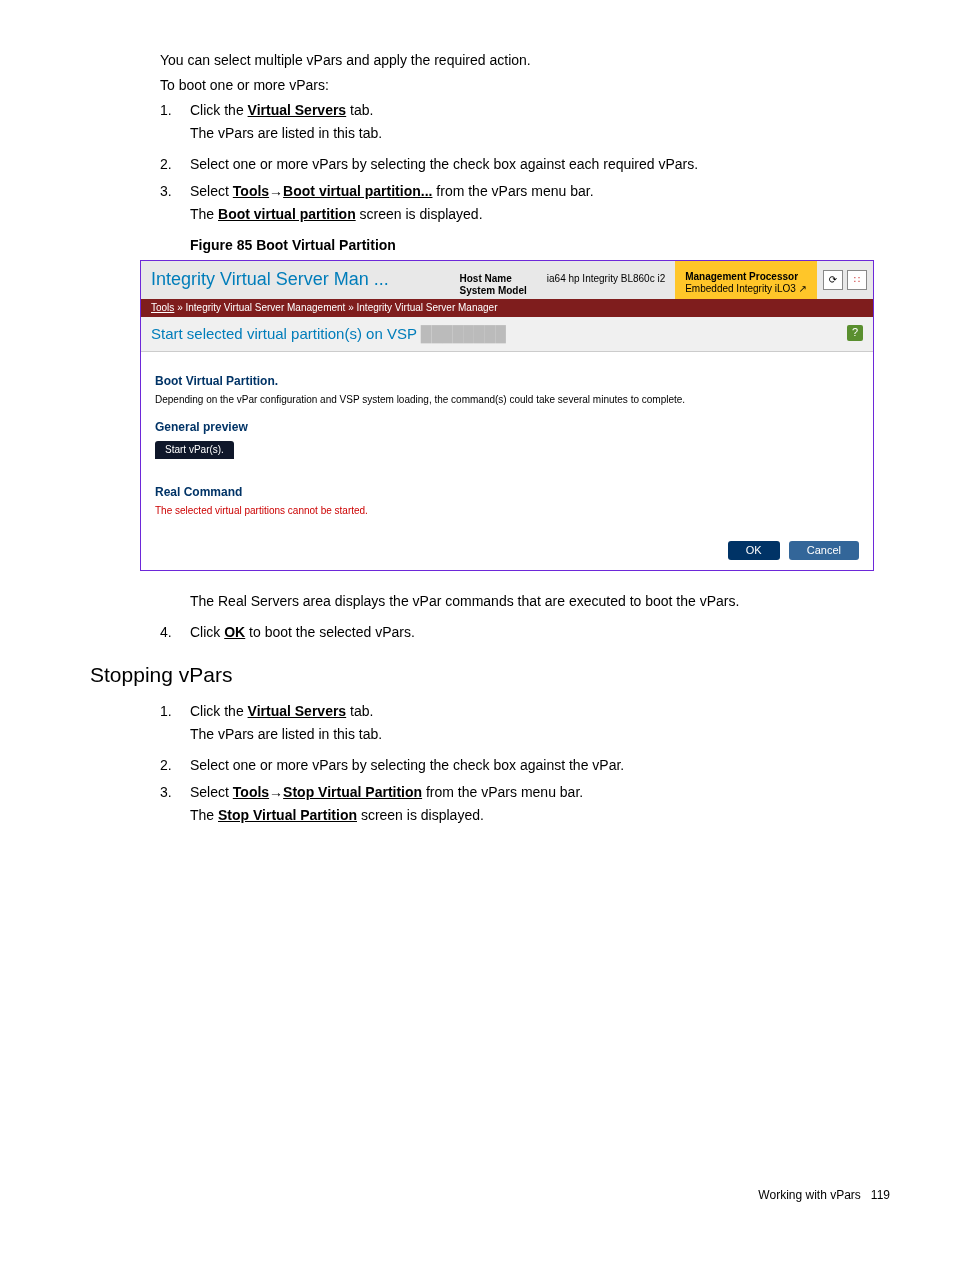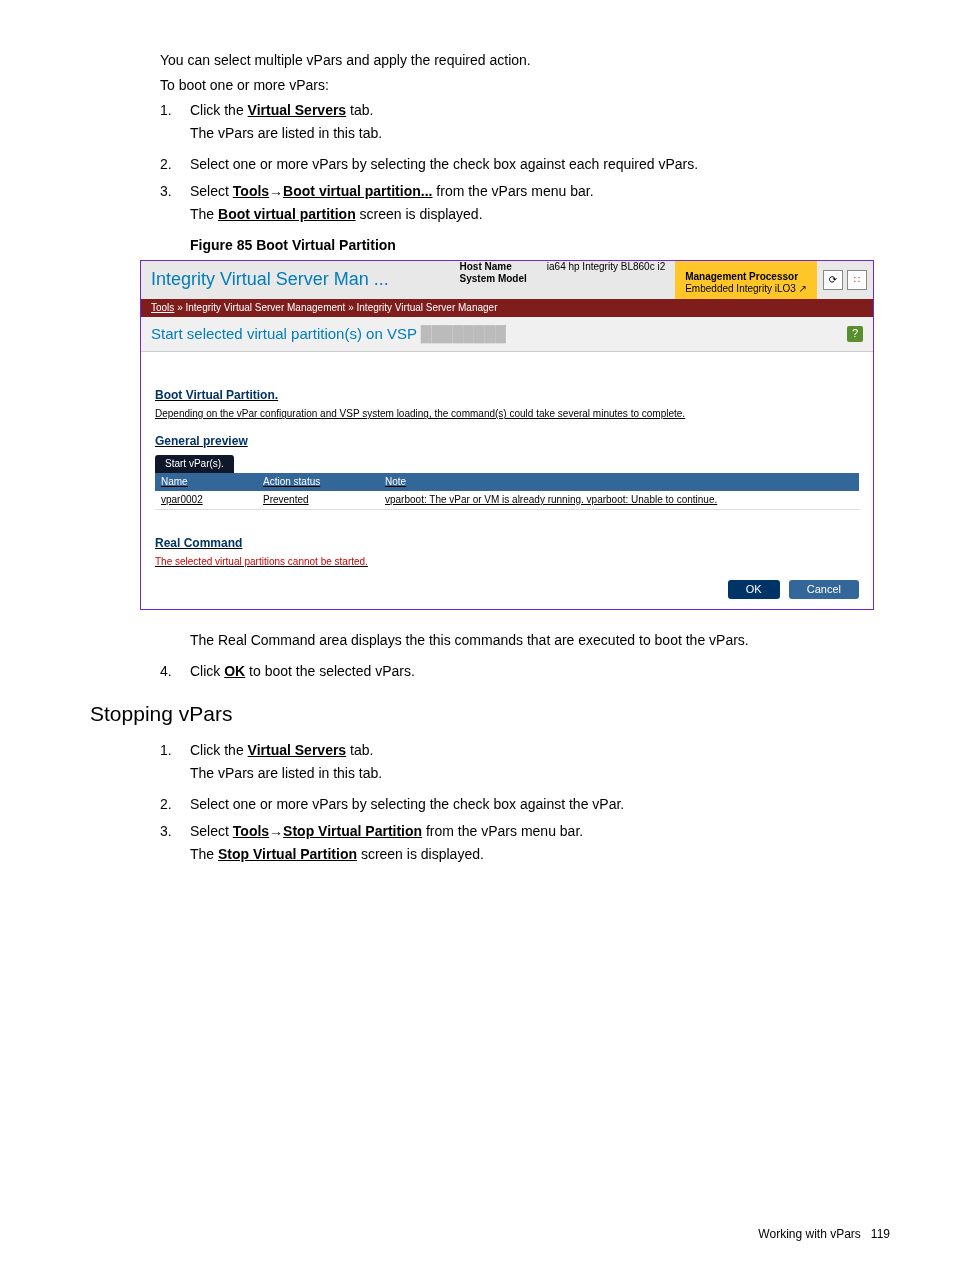--- a/index.html
+++ b/index.html
@@ -55,45 +55,45 @@
     height: 38px;
     align-items: stretch;
   }
   .ss-title {
     color: #007dba;
     font-size: 18px;
     padding: 8px 10px;
     flex: 1;
   }
   .ss-info-col {
-    padding: 0 10px;
+    padding: 12px 10px;
     font-size: 10px;
   }
   .ss-info-label { font-weight: bold; }
   .ss-mgmt { background: #ffc629; padding: 10px 10px; font-size:10px; }
   .ss-icons { display:flex; gap:4px; padding:6px; align-items:center;}
   .ss-icon-box { width:18px; height:18px; border:1px solid #888; background:#fff; display:flex; align-items:center; justify-content:center; font-size:10px;}
   .ss-breadcrumb {
     background: #7f1d1d;
     color: #fff;
     font-size: 10px;
     padding: 3px 10px;
   }
   .ss-breadcrumb .u { text-decoration: underline; }
   .ss-sectionbar {
     background: #f0f0f0;
     border-bottom: 1px solid #ccc;
     padding: 8px 10px;
     display:flex;
     justify-content:space-between;
-    align-items:center;
+    align-items:flex-start;
   }
   .ss-sectionbar-txt { color:#007dba; font-size:15px; }
   .ss-help { background:#5a8f2f; color:#fff; width:16px; height:16px; display:flex; align-items:center; justify-content:center; font-size:11px; border-radius:2px;}
-  .ss-body { padding: 28px 14px 6px 14px; text-decoration: underline; }
+  .ss-body { padding: 14px 14px 6px 14px; }
   .ss-h { color:#003366; font-weight:bold; font-size:12px; margin:8px 0 6px 0; }
   .ss-note { font-size:10px; margin-bottom:14px; }
   .ss-tab {
     display:inline-block;
     background:#0f172a;
     color:#fff;
     font-size:10px;
     padding:3px 10px;
     border-radius:3px 3px 0 0;
   }
@@ -120,21 +120,21 @@
   }
   .ss-btn {
     display:inline-block;
     color:#fff;
     font-size:11px;
     padding:3px 18px;
     border-radius:3px;
     margin-left:6px;
   }
   .ss-btn.ok { background:#003366; }
-  .ss-btn.cancel { background:#336699; }
+  .ss-btn.cancel { background:#336699;margin-top:12px; }
   .section-heading {
     font-size: 21px;
     font-weight: normal;
     margin: 16px 0 10px 30px;
   }
   .page-footer {
     margin-top: 360px;
     text-align: right;
     font-size: 12px;
     padding-right: 4px;
@@ -203,46 +203,32 @@
       <span class="ss-sectionbar-txt"><span>Start selected virtual partition(s) on VSP</span> <span style="color:#bbb;">████████</span></span>
       <span class="ss-help">?</span>
     </div>
 
     <div class="ss-body">
       <div class="ss-h">Boot Virtual Partition.</div>
       <div class="ss-note">Depending on the vPar configuration and VSP system loading, the command(s) could take several minutes to complete.</div>
 
       <div class="ss-h">General preview</div>
       <div class="ss-tab">Start vPar(s).</div>
-      <table class="ss-table">
-        <tbody>
-            <tr>
-          <th style="width:90px;">Name</th>
-          <th style="width:110px;">Action status</th>
-          <th>Note</th>
-        </tr>
-        <tr>
-          <td>vpar0002</td>
-          <td>Prevented</td>
-          <td>vparboot: The vPar or VM is already running. vparboot: Unable to continue.</td>
-        </tr>
-      </tbody>
-        </table>
 
       <div class="ss-h" style="margin-top:26px;">Real Command</div>
       <div class="ss-err">The selected virtual partitions cannot be started.</div>
     </div>
 
     <div class="ss-footer">
       <span class="ss-btn ok">OK</span>
       <span class="ss-btn cancel">Cancel</span>
     </div>
   </div>
 
-  <div class="list-sub" style="margin-top:4px;">The Real Command area displays the this commands that are executed to boot the vPars.</div>
+  <div class="list-sub" style="margin-top:4px;">The Real Servers area displays the vPar commands that are executed to boot the vPars.</div>
 
   <div class="list-row">
     <div class="list-num">4.</div>
     <div class="list-content">
       <span>Click </span><b>OK</b><span> to boot the selected vPars.</span>
     </div>
   </div>
 
   <div class="section-heading">Stopping vPars</div>
 

